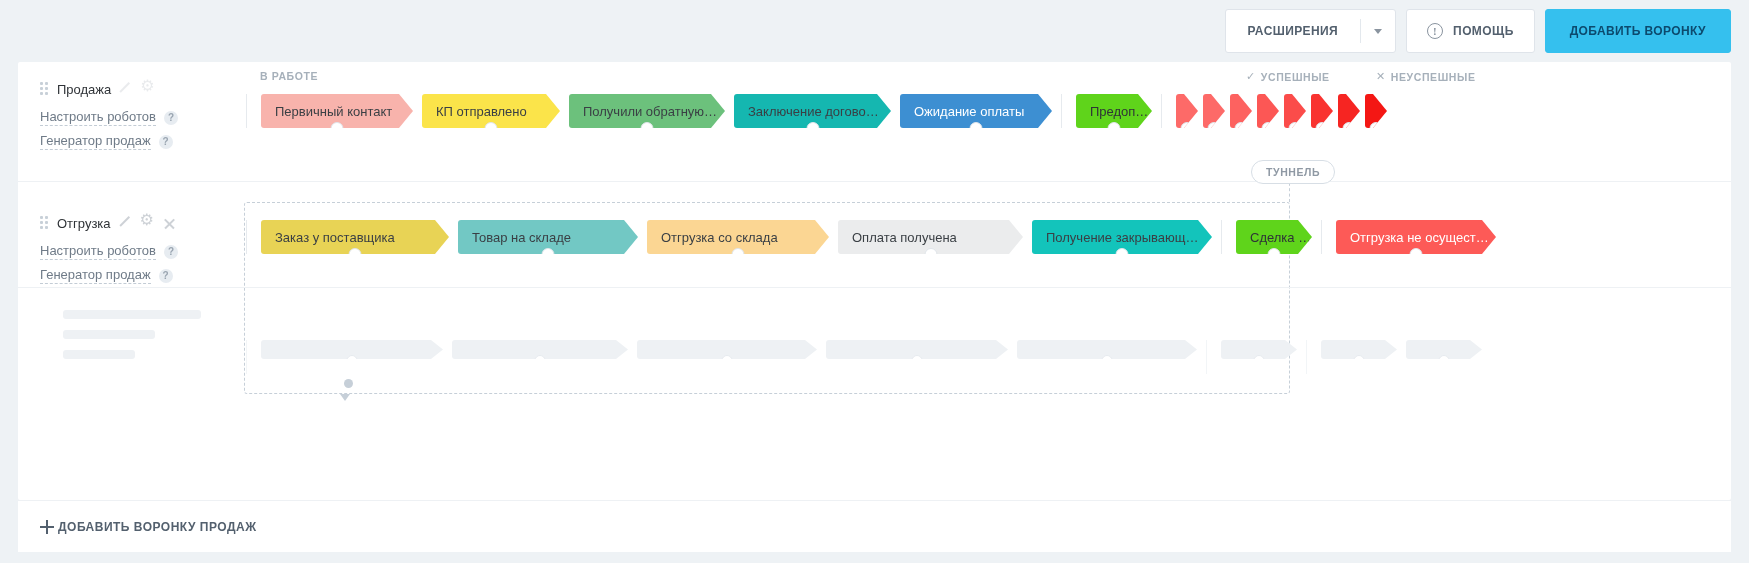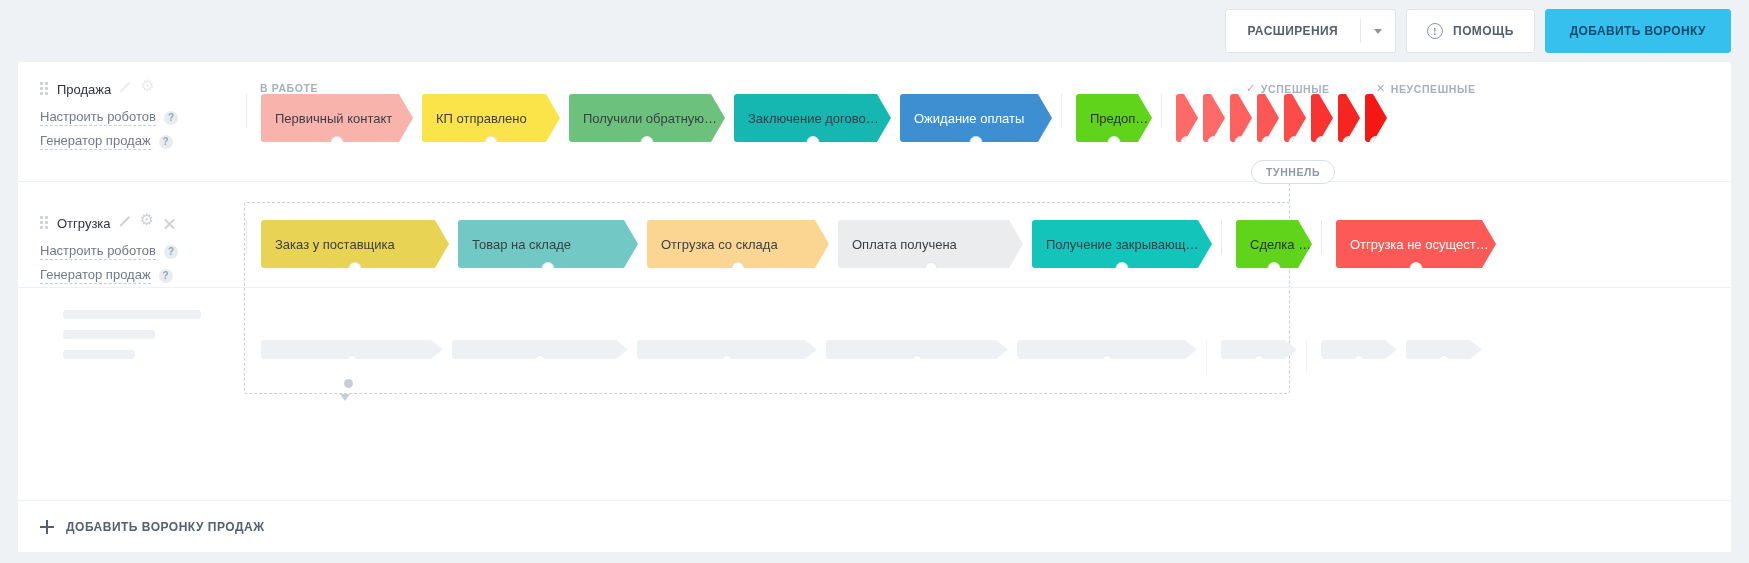--- a/index.html
+++ b/index.html
@@ -176,21 +176,21 @@
     padding-top: 8px;
   }
   .col-heads {
     position: relative;
     height: 18px;
     font-size: 10.5px;
     font-weight: 700;
     letter-spacing: .6px;
     color: #a6b0ba;
   }
-  .col-head { position: absolute; top: 12px; white-space: nowrap; display: flex; align-items: center; gap: 5px;}
+  .col-head { position: absolute; top: 0; white-space: nowrap; display: flex; align-items: center; gap: 5px;}
   .ch-work  { left: 14px; }
   .ch-succ  { left: 1000px; }
   .ch-fail  { left: 1130px; }
   .tick { color: #a6b0ba; font-size: 11px; }
 
   .stage-line {
     position: relative;
     height: 46px;
     margin-top: 6px;
     display: flex;
@@ -198,21 +198,21 @@
   }
   .vline {
     width: 1px; height: 34px; background: #e6eaee;
     margin-top: 0px;
     flex: 0 0 1px;
   }
   .group { display: flex; align-items: flex-start; }
 
   .stage {
     position: relative;
-    height: 48px;
+    height: 34px;
     display: flex;
     align-items: center;
     padding-left: 14px;
     padding-right: 22px;
     margin-right: 9px;
     color: #3a3f44;
     font-size: 13px;
     white-space: nowrap;
     cursor: pointer;
     clip-path: polygon(0 0, calc(100% - 14px) 0, 100% 50%, calc(100% - 14px) 100%, 0 100%);
@@ -291,21 +291,21 @@
 
   
   .footer {
     margin: 0 18px;
     height: 52px;
     background: #fff;
     border-top: 1px solid #eef1f4;
     display: flex;
     align-items: center;
     padding-left: 22px;
-    gap: 12px;
+    gap: 4px;
     cursor: pointer;
   }
   .plus-ic {
     position: relative; width: 14px; height: 14px;
   }
   .plus-ic::before, .plus-ic::after {
     content: ""; position: absolute; background: #53606e;
   }
   .plus-ic::before { left: 6px; top: 0; width: 2px; height: 14px; }
   .plus-ic::after  { left: 0; top: 6px; width: 14px; height: 2px; }

